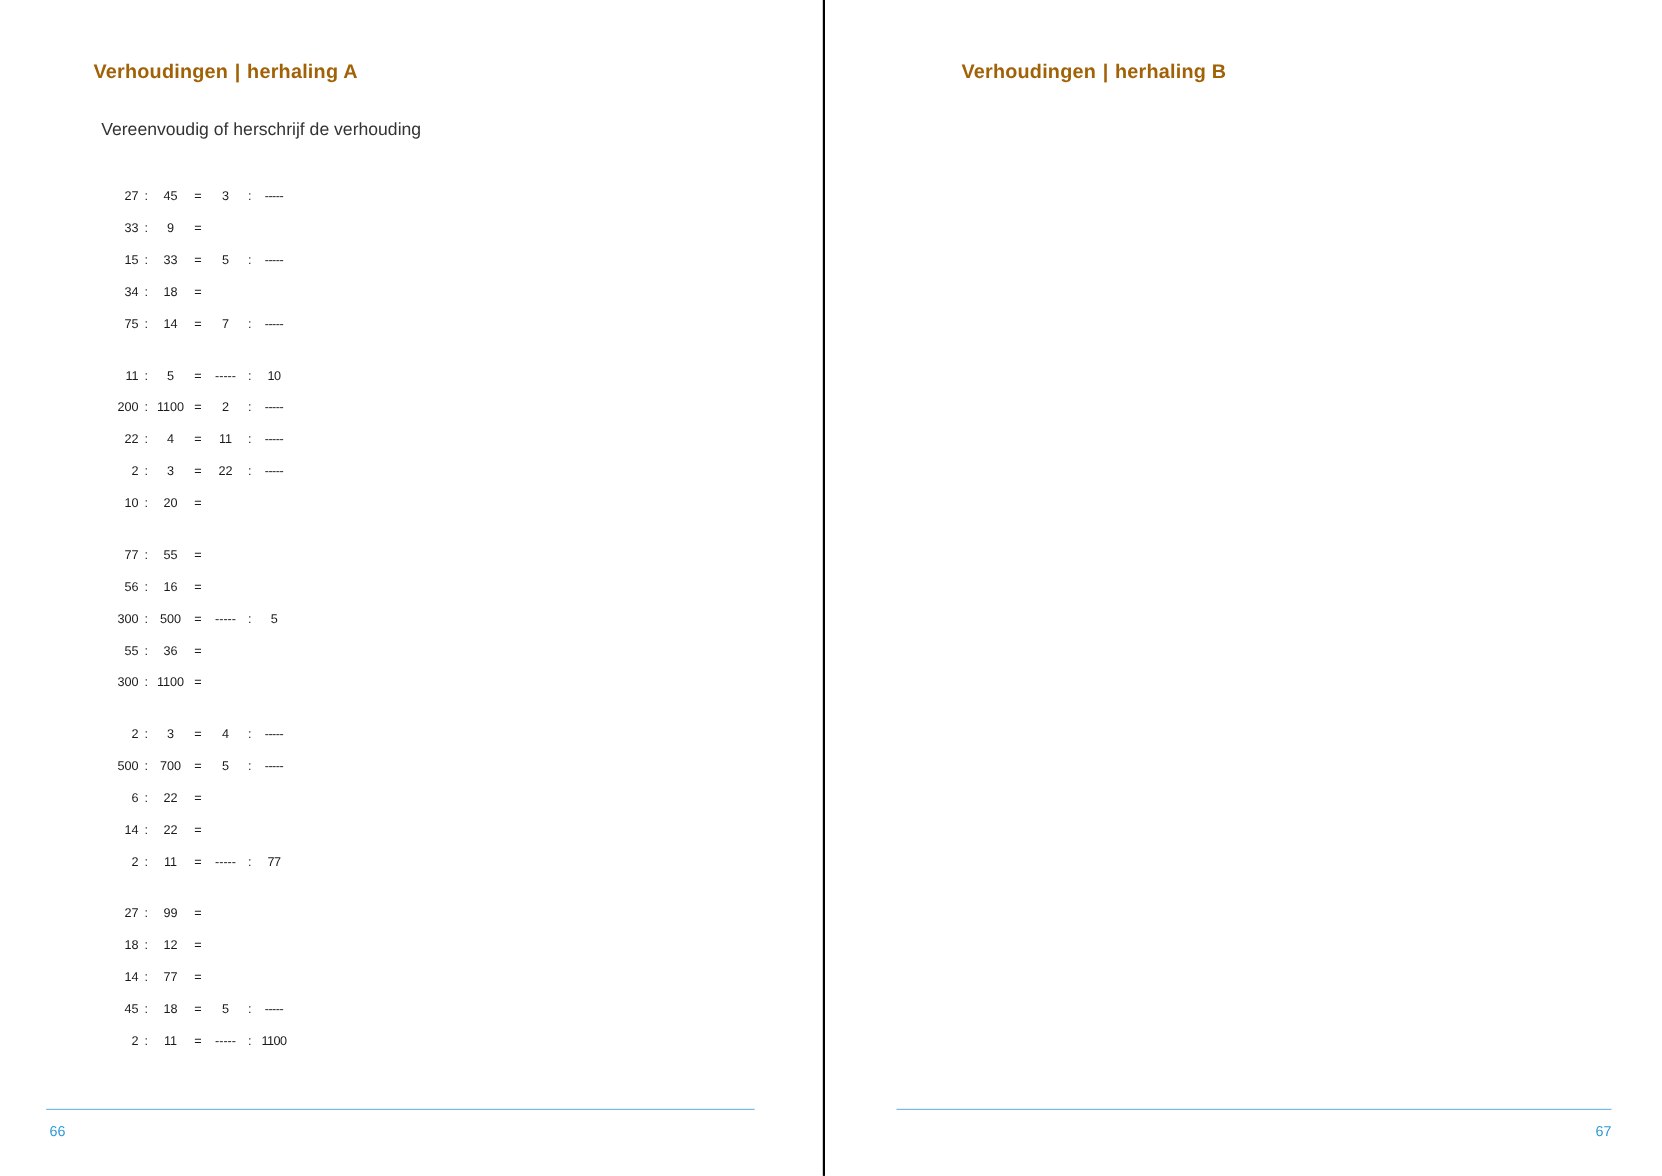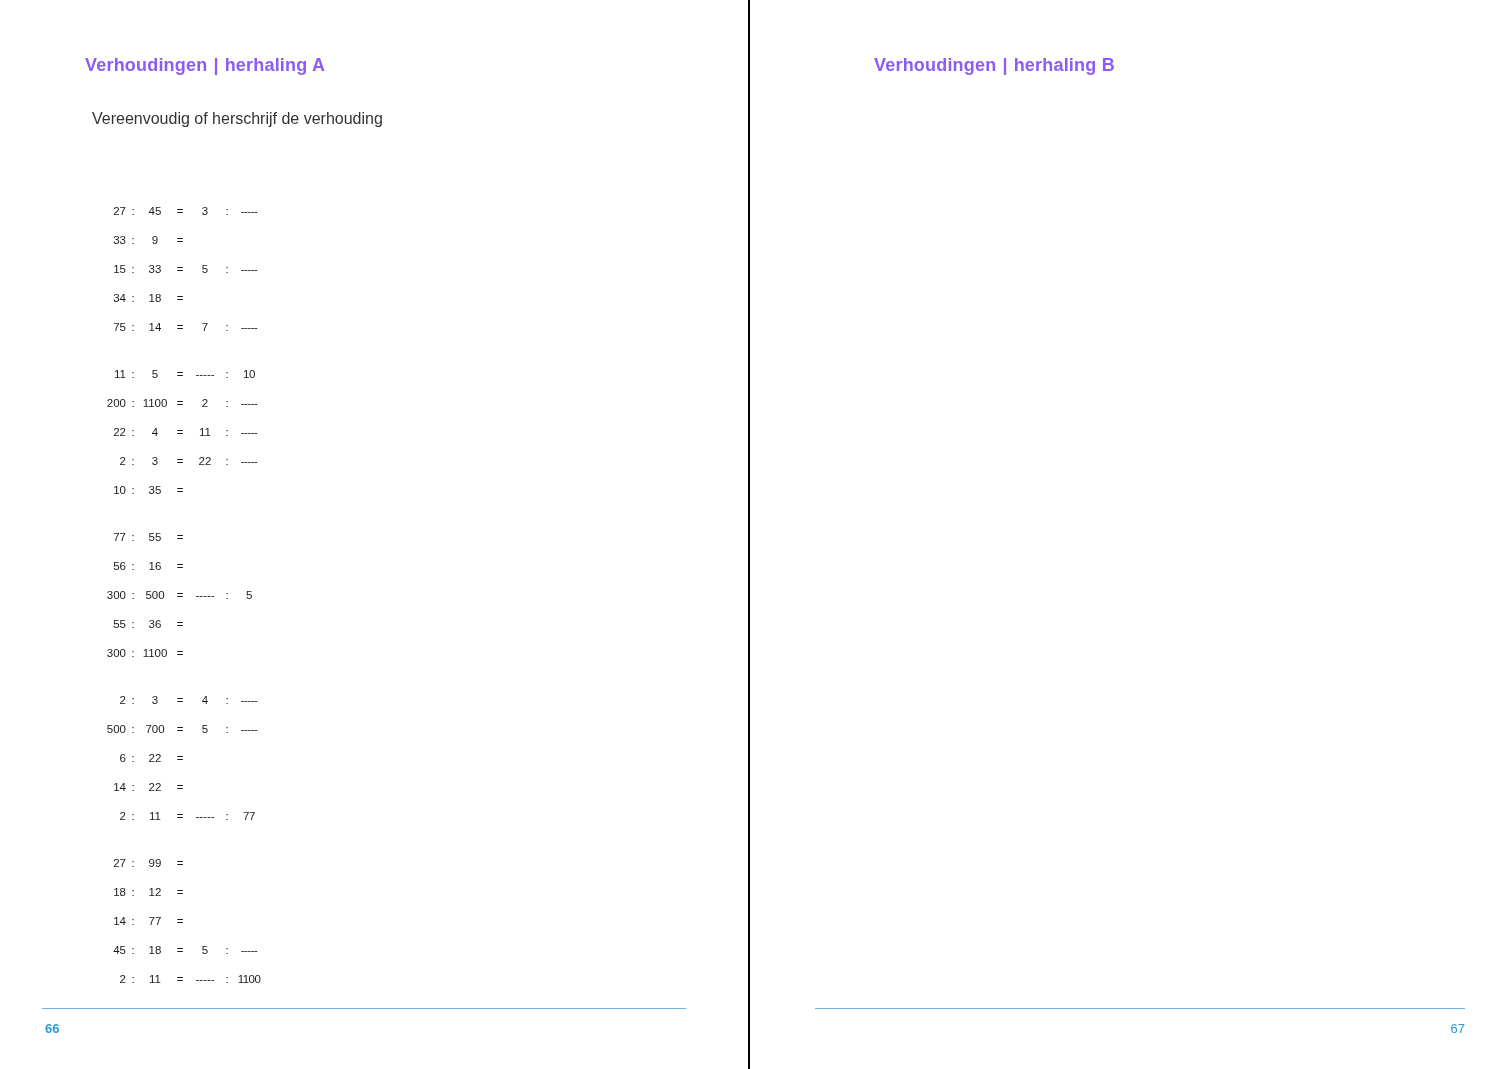--- a/index.html
+++ b/index.html
@@ -30,21 +30,21 @@
     border-right: 2px solid #000000;
   }
   .page.right {
     width: 761px;
   }
   .page-header {
     position: absolute;
     top: 55px;
     font-size: 18px;
     font-weight: bold;
-    color: #8b5cf6;
+    color: #a16207;
     letter-spacing: 0.2px;
     white-space: nowrap;
   }
   .page.left .page-header { left: 85px; }
   .page.right .page-header { left: 124px; }
 
   .header-sep {
     padding: 0 6px;
     font-weight: bold;
   }
@@ -57,21 +57,21 @@
     color: #333333;
     white-space: nowrap;
   }
 
   .exercises {
     position: absolute;
     top: 165px;
     font-size: 11.5px;
     color: #1a1a1a;
   }
-  .page.left .exercises { left: 100px; margin-top: 32px; }
+  .page.left .exercises { left: 100px; }
 
   .group {
     margin-bottom: 18px;
   }
   .row {
     height: 29px;
     line-height: 29px;
     white-space: nowrap;
     display: block;
   }
@@ -109,21 +109,21 @@
   }
   .page.left .footer-rule { left: 42px; right: 62px; }
   .page.right .footer-rule { left: 65px; right: 46px; }
 
   .page-number {
     position: absolute;
     bottom: 33px;
     font-size: 13px;
     color: #2e9bd6;
   }
-  .page.left .page-number { left: 45px; font-weight: bold; }
+  .page.left .page-number { left: 45px; }
   .page.right .page-number { right: 46px; }
 </style>
 </head>
 <body>
 
 <div class="spread">
 
   <div class="page left">
     <div class="page-header">
       <span>Verhoudingen</span><span class="header-sep">|</span><span>herhaling A</span>
@@ -137,21 +137,21 @@
           <div class="row"><span class="tok num">33</span><span class="tok colon">:</span><span class="tok num2">9</span><span class="tok eq">=</span></div>
           <div class="row"><span class="tok num">15</span><span class="tok colon">:</span><span class="tok num2">33</span><span class="tok eq">=</span><span class="tok num2">5</span><span class="tok colon">:</span><span class="tok blank">-----</span></div>
           <div class="row"><span class="tok num">34</span><span class="tok colon">:</span><span class="tok num2">18</span><span class="tok eq">=</span></div>
           <div class="row"><span class="tok num">75</span><span class="tok colon">:</span><span class="tok num2">14</span><span class="tok eq">=</span><span class="tok num2">7</span><span class="tok colon">:</span><span class="tok blank">-----</span></div>
         </div>
         <div class="group">
           <div class="row"><span class="tok num">11</span><span class="tok colon">:</span><span class="tok num2">5</span><span class="tok eq">=</span><span class="tok num2">-----</span><span class="tok colon">:</span><span class="tok blank">10</span></div>
           <div class="row"><span class="tok num">200</span><span class="tok colon">:</span><span class="tok num2">1100</span><span class="tok eq">=</span><span class="tok num2">2</span><span class="tok colon">:</span><span class="tok blank">-----</span></div>
           <div class="row"><span class="tok num">22</span><span class="tok colon">:</span><span class="tok num2">4</span><span class="tok eq">=</span><span class="tok num2">11</span><span class="tok colon">:</span><span class="tok blank">-----</span></div>
           <div class="row"><span class="tok num">2</span><span class="tok colon">:</span><span class="tok num2">3</span><span class="tok eq">=</span><span class="tok num2">22</span><span class="tok colon">:</span><span class="tok blank">-----</span></div>
-          <div class="row"><span class="tok num">10</span><span class="tok colon">:</span><span class="tok num2">35</span><span class="tok eq">=</span></div>
+          <div class="row"><span class="tok num">10</span><span class="tok colon">:</span><span class="tok num2">20</span><span class="tok eq">=</span></div>
         </div>
         <div class="group">
           <div class="row"><span class="tok num">77</span><span class="tok colon">:</span><span class="tok num2">55</span><span class="tok eq">=</span></div>
           <div class="row"><span class="tok num">56</span><span class="tok colon">:</span><span class="tok num2">16</span><span class="tok eq">=</span></div>
           <div class="row"><span class="tok num">300</span><span class="tok colon">:</span><span class="tok num2">500</span><span class="tok eq">=</span><span class="tok num2">-----</span><span class="tok colon">:</span><span class="tok blank">5</span></div>
           <div class="row"><span class="tok num">55</span><span class="tok colon">:</span><span class="tok num2">36</span><span class="tok eq">=</span></div>
           <div class="row"><span class="tok num">300</span><span class="tok colon">:</span><span class="tok num2">1100</span><span class="tok eq">=</span></div>
         </div>
         <div class="group">
           <div class="row"><span class="tok num">2</span><span class="tok colon">:</span><span class="tok num2">3</span><span class="tok eq">=</span><span class="tok num2">4</span><span class="tok colon">:</span><span class="tok blank">-----</span></div>

